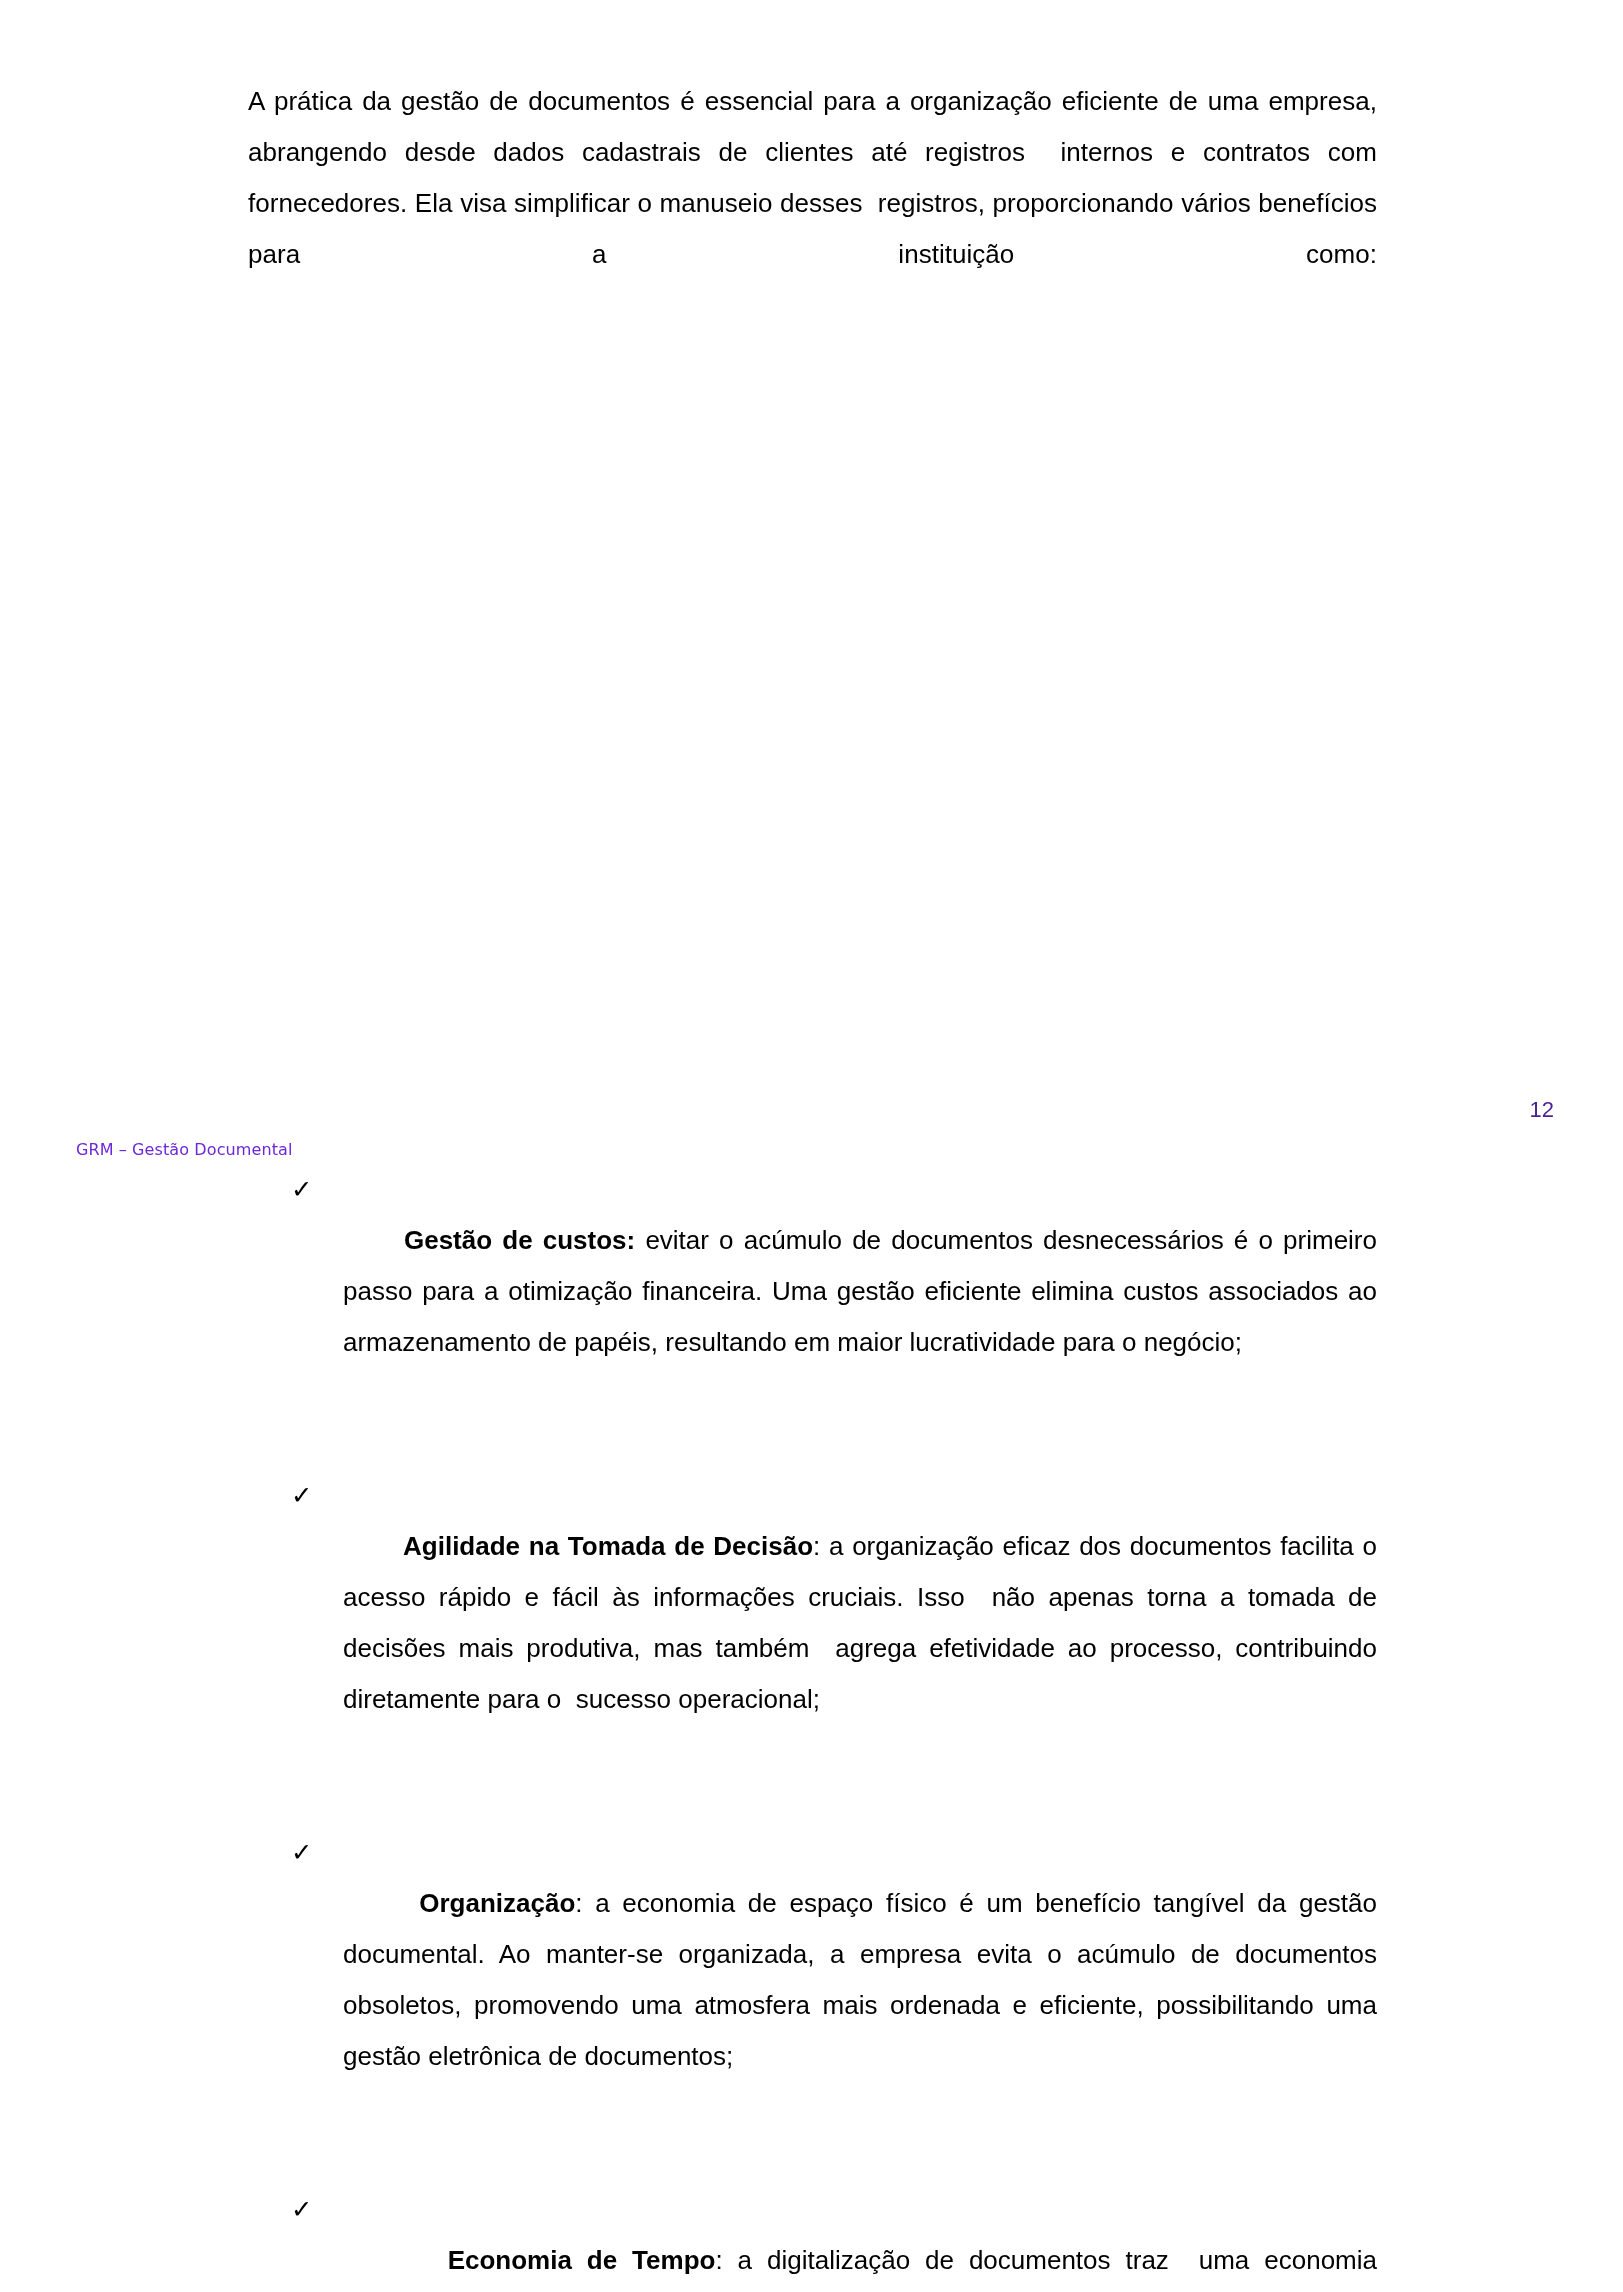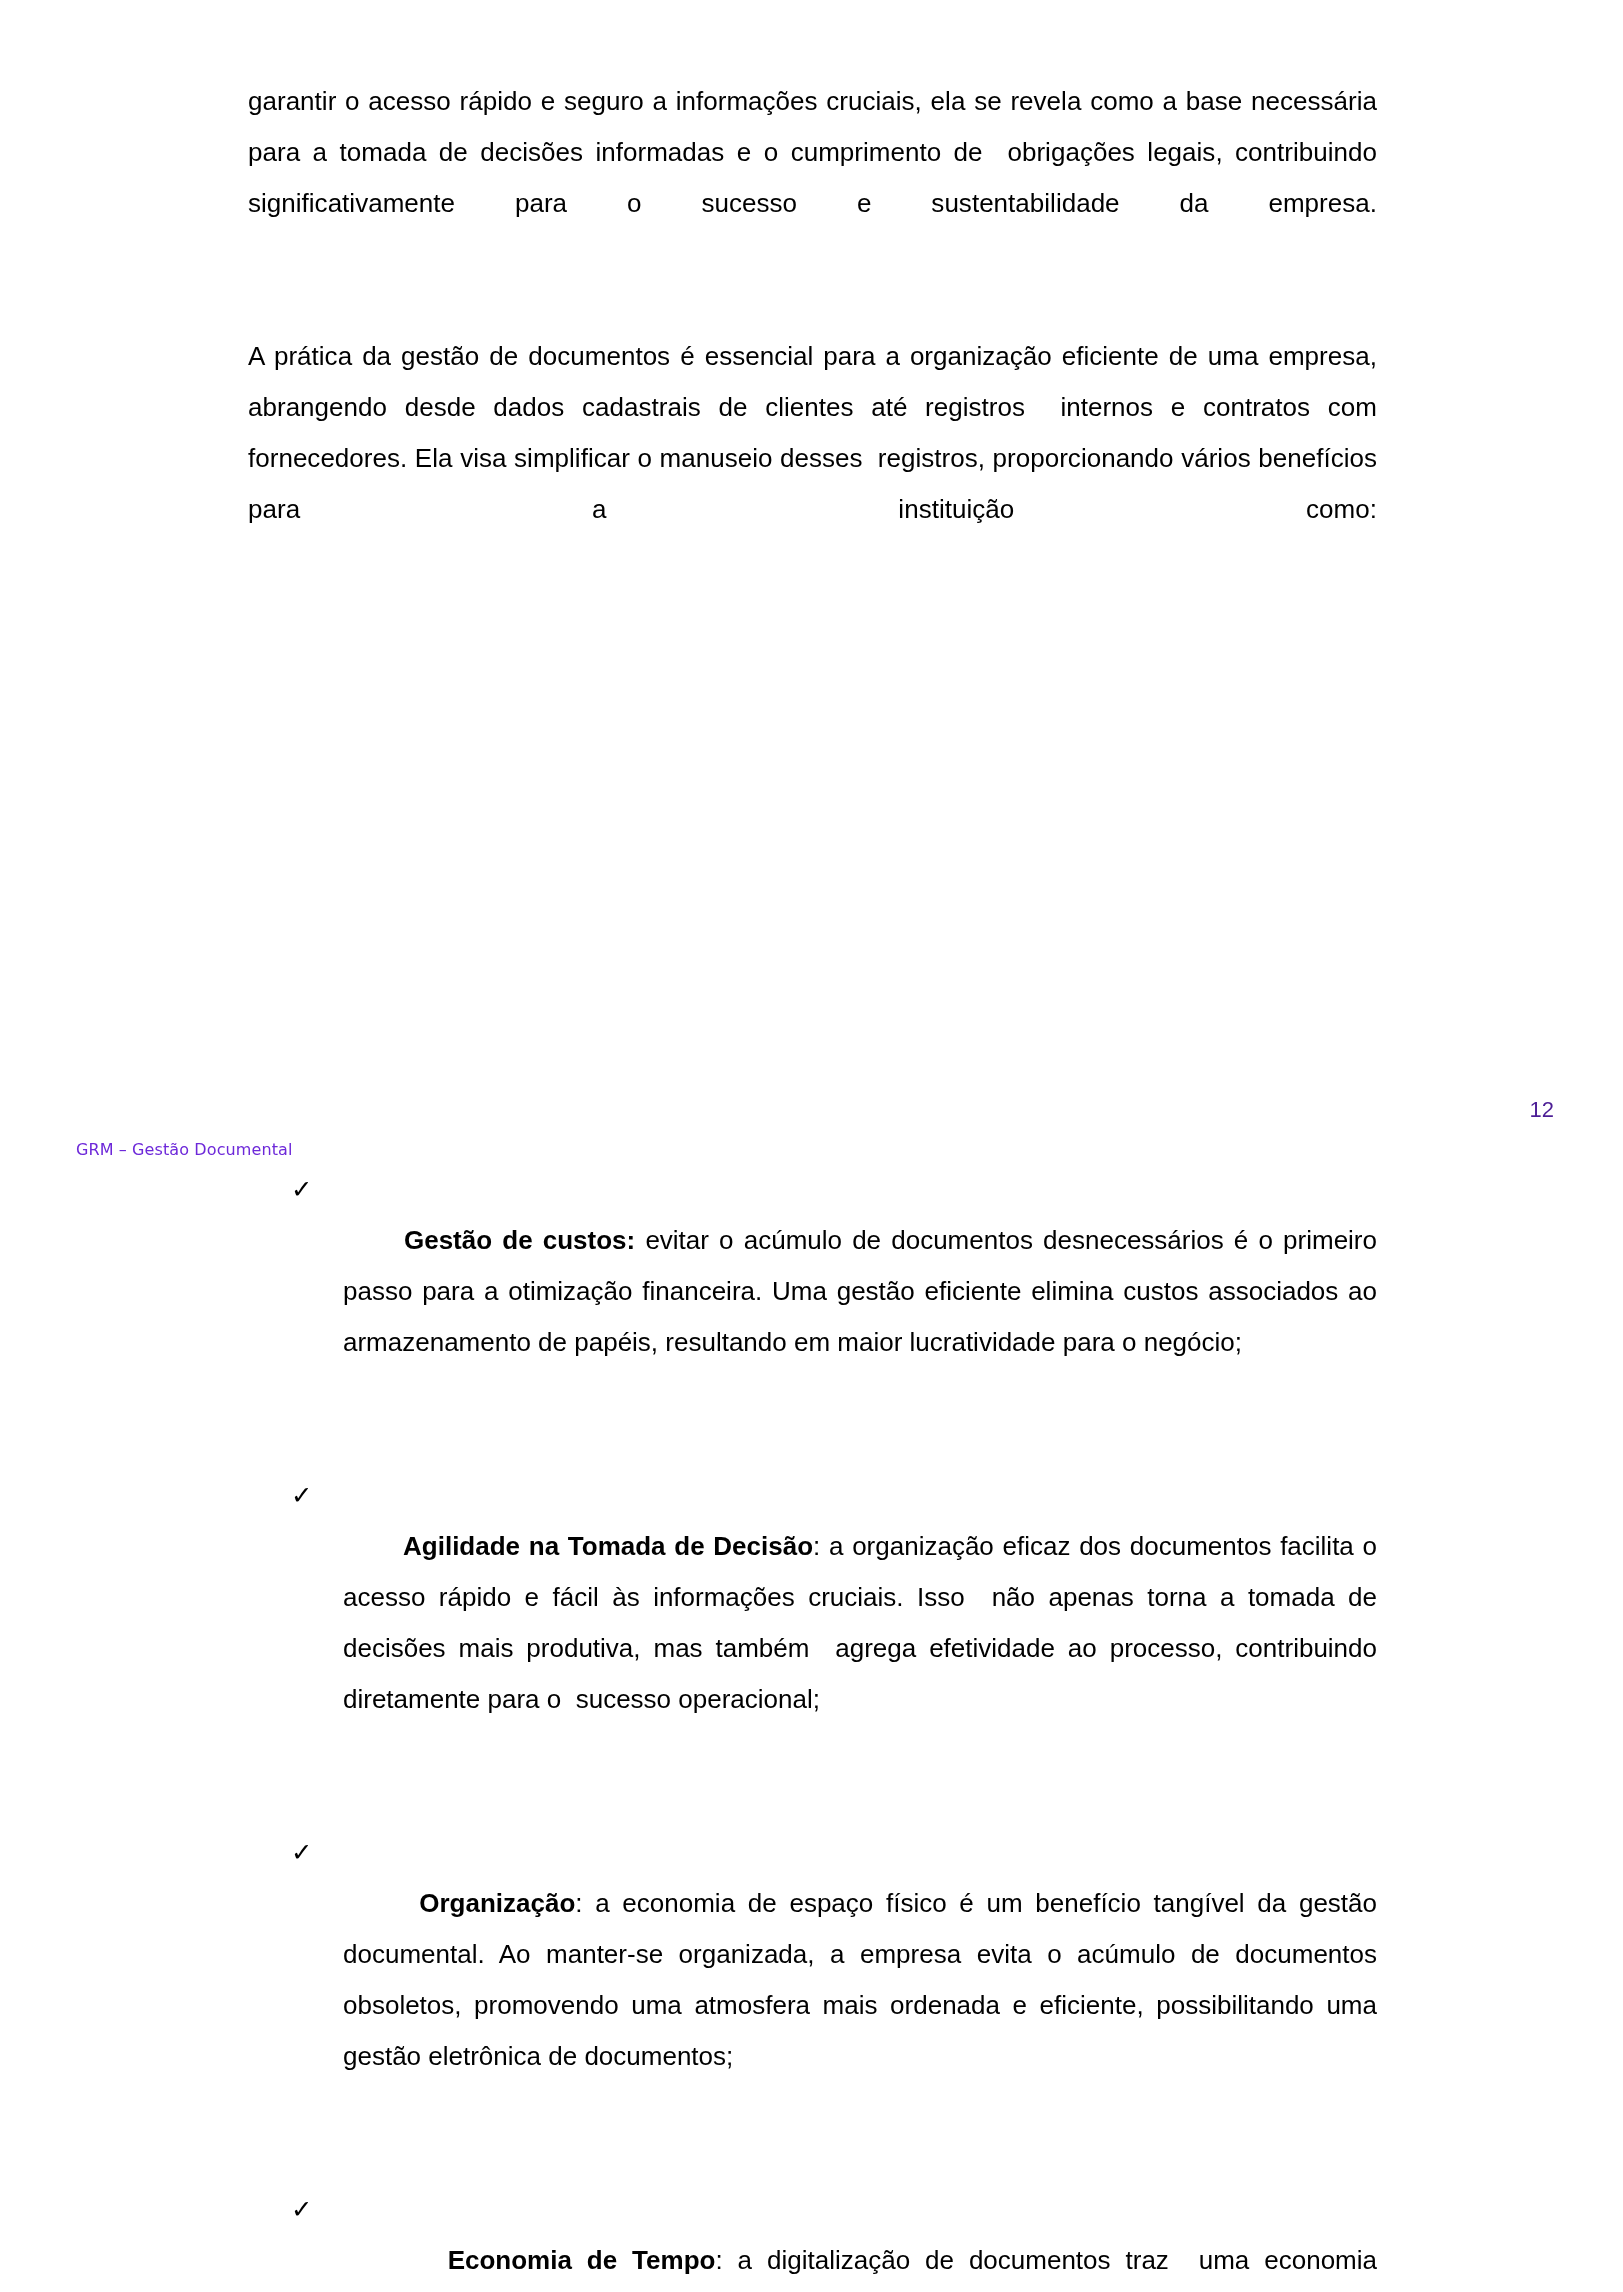--- a/index.html
+++ b/index.html
@@ -106,21 +106,20 @@
     display: inline-block;
     width: 100%;
   }
 </style>
 </head>
 <body>
 
 <div id="page">
 
   <div class="doc-body">
-    <p class="para">garantir o acesso rápido e seguro a informações cruciais, ela se revela como a base necessária para a tomada de decisões informadas e o cumprimento de  obrigações legais, contribuindo significativamente para o sucesso e sustentabilidade da empresa.</p>
     <p class="para">A prática da gestão de documentos é essencial para a organização eficiente de uma empresa, abrangendo desde dados cadastrais de clientes até registros  internos e contratos com fornecedores. Ela visa simplificar o manuseio desses  registros, proporcionando vários benefícios para a instituição como:</p>
   </div>
 
   <div class="page-number">12</div>
 
   <div class="doc-footer-label">GRM – Gestão Documental</div>
 
   <ul class="benefit-list">
     <li class="benefit-item">
       <span class="benefit-marker">✓</span><span class="benefit-lead">Gestão de custos:</span><span class="benefit-body"> evitar o acúmulo de documentos desnecessários é o primeiro passo para a otimização financeira. Uma gestão eficiente elimina custos associados ao armazenamento de papéis, resultando em maior lucratividade para o negócio;</span>

